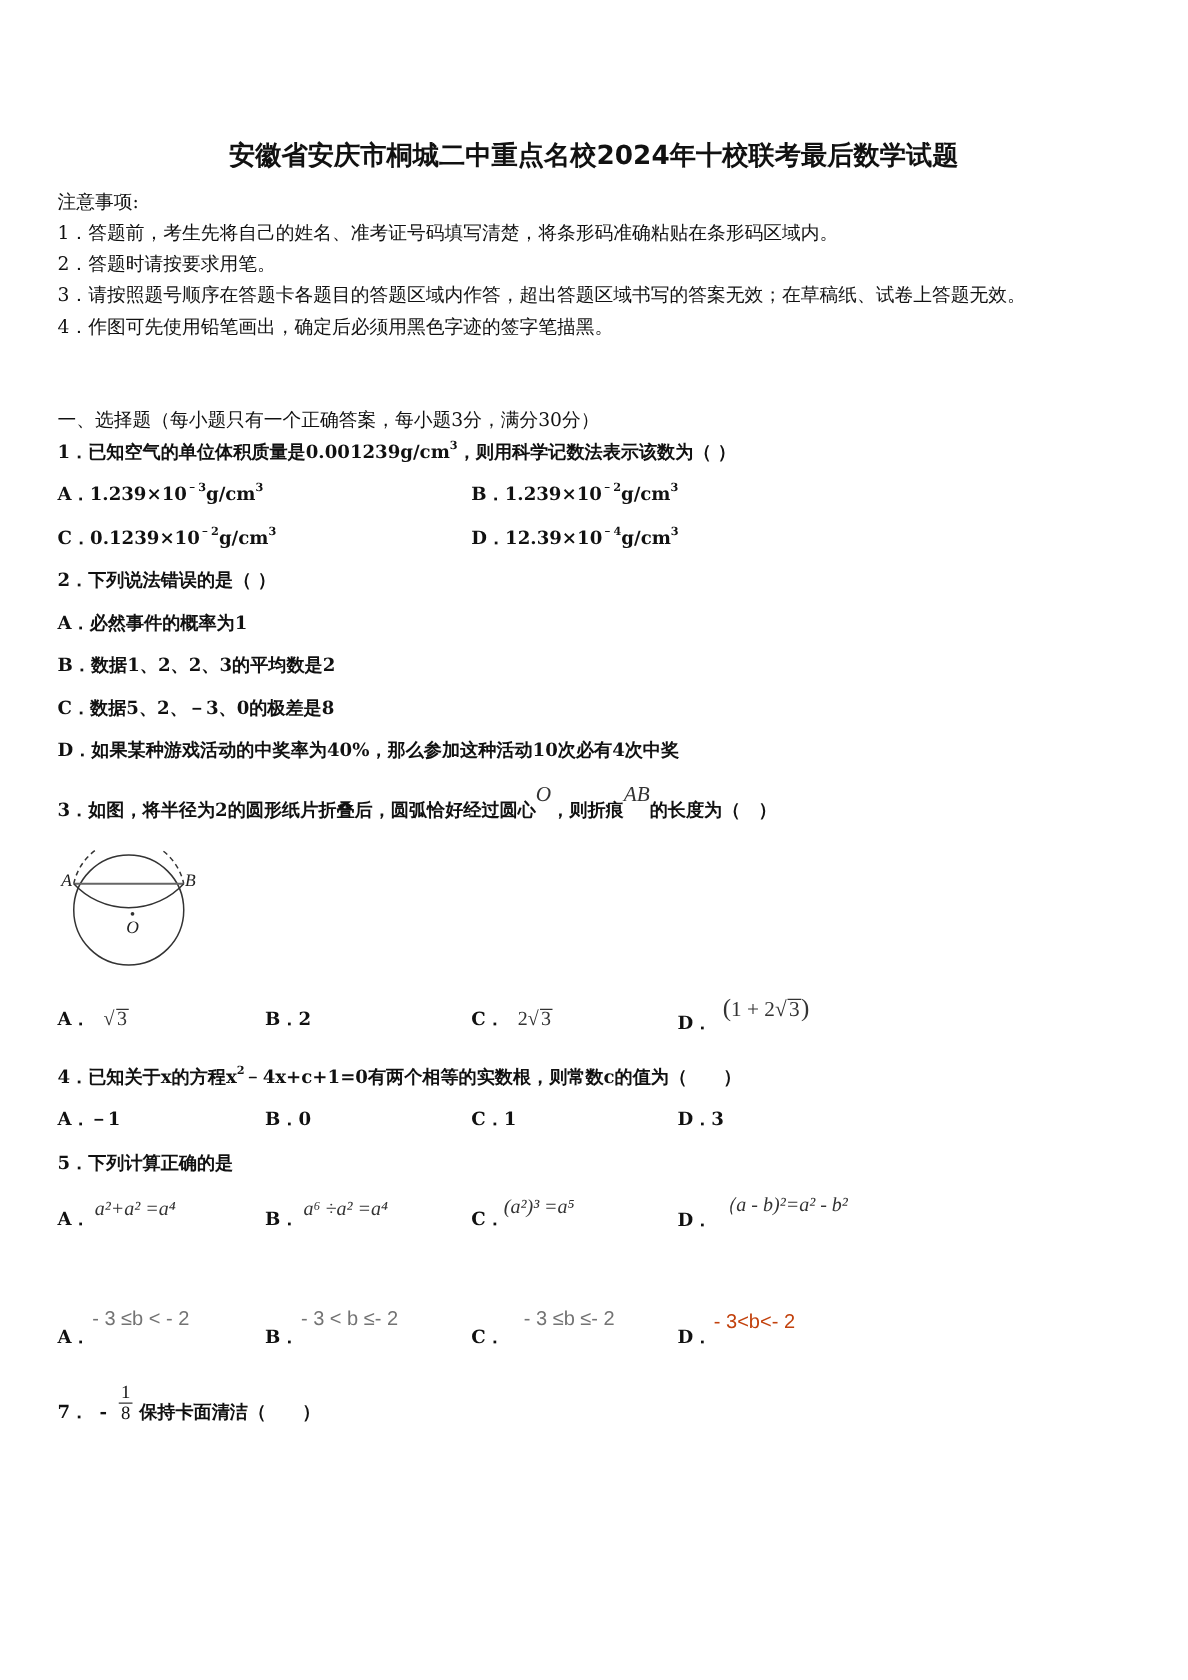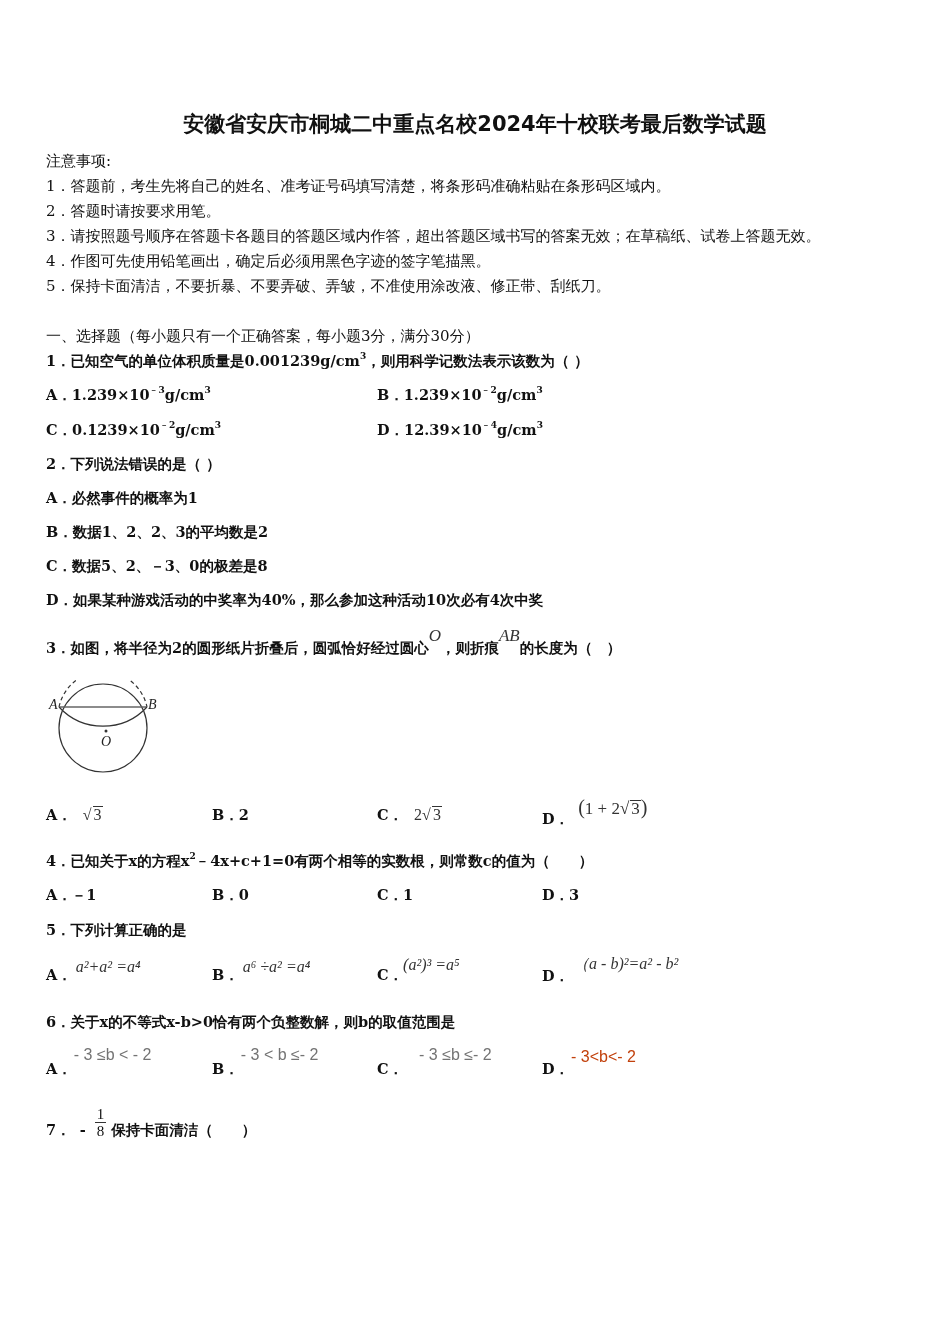--- a/index.html
+++ b/index.html
@@ -32,21 +32,20 @@
 
 <div class="page">
 
   <div class="abs title">安徽省安庆市桐城二中重点名校2024年十校联考最后数学试题</div>
 
   <div class="abs note" style="top:152px">注意事项:</div>
   <div class="abs note" style="top:177px">1．答题前，考生先将自己的姓名、准考证号码填写清楚，将条形码准确粘贴在条形码区域内。</div>
   <div class="abs note" style="top:202px">2．答题时请按要求用笔。</div>
   <div class="abs note" style="top:227px">3．请按照题号顺序在答题卡各题目的答题区域内作答，超出答题区域书写的答案无效；在草稿纸、试卷上答题无效。</div>
   <div class="abs note" style="top:252px">4．作图可先使用铅笔画出，确定后必须用黑色字迹的签字笔描黑。</div>
-  <div class="abs note" style="top:277px">5．保持卡面清洁，不要折暴、不要弄破、弄皱，不准使用涂改液、修正带、刮纸刀。</div>
 
   <div class="abs note" style="top:327px">一、选择题（每小题只有一个正确答案，每小题3分，满分30分）</div>
 
   <div class="abs q" style="top:352px">
     <span>1．已知空气的单位体积质量是0.001239g/cm</span><sup>3</sup><span>，则用科学记数法表示该数为（ ）</span>
   </div>
   <div class="abs opt" style="left:46px; top:386px">
     <span>A．</span><span>1.239×10</span><sup>﹣3</sup><span>g/cm</span><sup>3</sup>
   </div>
   <div class="abs opt" style="left:377px; top:386px">
@@ -111,21 +110,20 @@
   <div class="abs opt" style="left:212px; top:966px">
     <span>B．</span><span class="math it" style="position:relative; top:-8px; margin-left:4px">a⁶ ÷a² =a⁴</span>
   </div>
   <div class="abs opt" style="left:377px; top:966px">
     <span>C．</span><span class="math it" style="position:relative; top:-10px; margin-left:0">(a²)³ =a⁵</span>
   </div>
   <div class="abs opt" style="left:542px; top:966px">
     <span>D．</span><span class="math it" style="position:relative; top:-12px; margin-left:4px">（a - b)²=a² - b²</span>
   </div>
 
-  <div class="abs q" style="top:1013px">6．关于x的不等式x-b&gt;0恰有两个负整数解，则b的取值范围是</div>
   <div class="abs opt" style="left:46px; top:1060px">
     <span>A．</span><span class="mathsans" style="position:relative; top:-14px; margin-left:2px">- 3 ≤b &lt; - 2</span>
   </div>
   <div class="abs opt" style="left:212px; top:1060px">
     <span>B．</span><span class="mathsans" style="position:relative; top:-14px; margin-left:2px">- 3 &lt; b ≤- 2</span>
   </div>
   <div class="abs opt" style="left:377px; top:1060px">
     <span>C．</span><span class="mathsans" style="position:relative; top:-14px; margin-left:16px">- 3 ≤b ≤- 2</span>
   </div>
   <div class="abs opt" style="left:542px; top:1060px">

